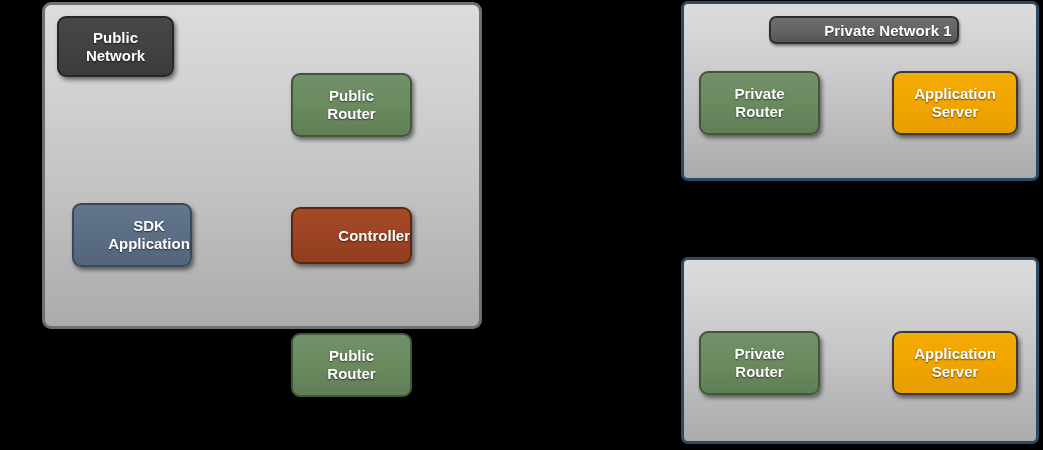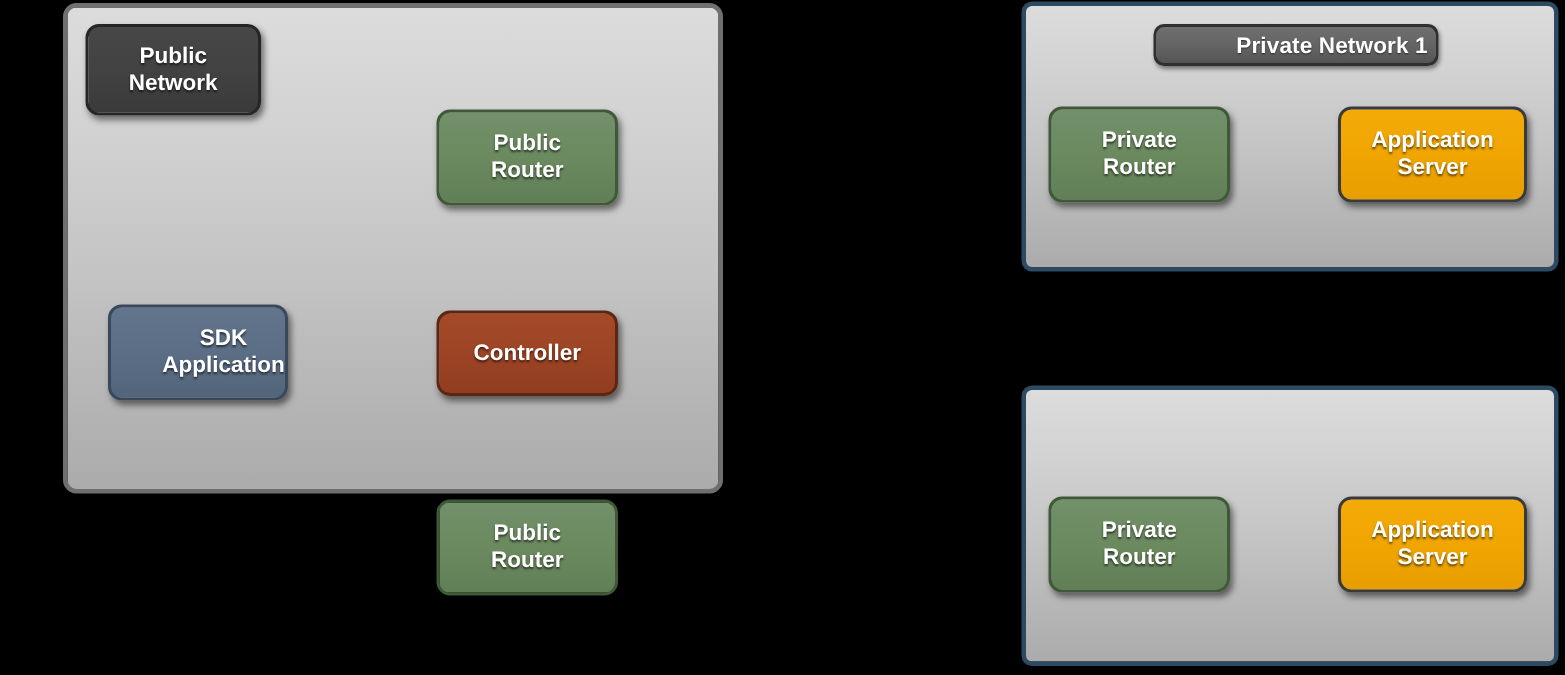--- a/index.html
+++ b/index.html
@@ -113,20 +113,21 @@
     border-color: #39485a;
     padding-left: 34px;
   }
   .n-green {
     background: linear-gradient(to bottom, #72906a 0%, #6b8a5f 50%, #617f57 100%);
     border-color: #3f5837;
   }
   .n-rust {
     background: linear-gradient(to bottom, #a44a28 0%, #9d4425 50%, #913d20 100%);
     border-color: #5e2512;
+    align-items: flex-end;
   }
   .n-amber {
     background: linear-gradient(to bottom, #f5ab07 0%, #f0a500 50%, #e79e00 100%);
     border-color: #3a3a3a;
   }
 </style>
 </head>
 <body>
 
 <div id="canvas">

